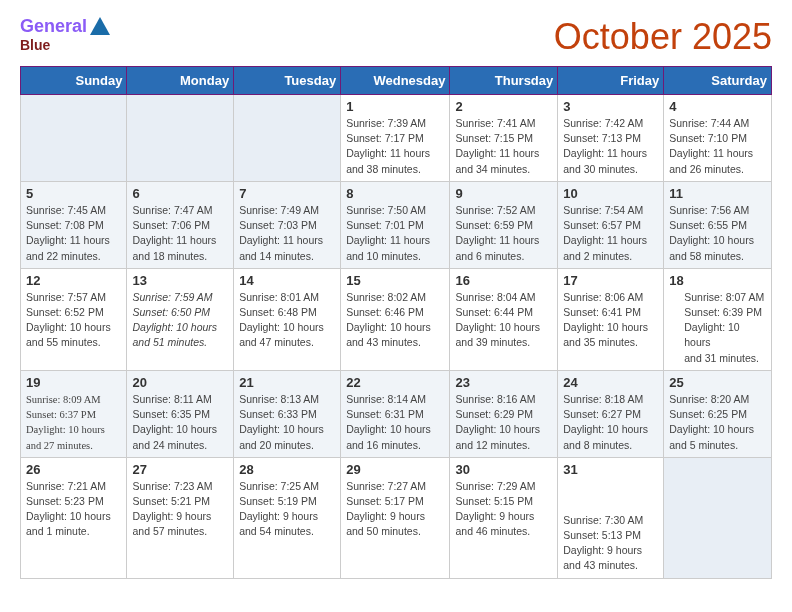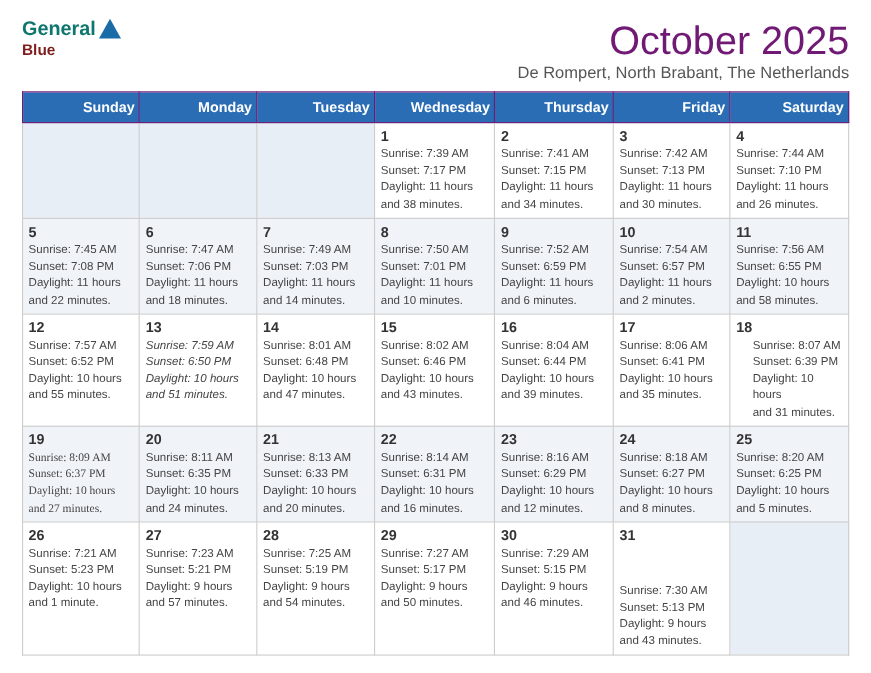--- a/index.html
+++ b/index.html
@@ -21,21 +21,21 @@
       flex-direction: column;
       align-items: flex-start;
     }
     .logo-text {
       display: flex;
       align-items: center;
     }
     .logo-general {
       font-size: 18px;
       font-weight: bold;
-      color: #0f766e;
+      color: #8b5cf6;
     }
     .logo-blue {
       font-size: 14px;
       font-weight: bold;
       color: #7f1d1d;
     }
     .logo-triangle {
       width: 0;
       height: 0;
       border-left: 10px solid transparent;
@@ -43,21 +43,21 @@
       border-bottom: 18px solid #1a6ca8;
       margin-left: 3px;
       margin-bottom: 2px;
     }
     .title-block {
       text-align: right;
     }
     .month-title {
       font-size: 36px;
       font-weight: 300;
-      color: #701a75;
+      color: #c2410c;
     }
     .subtitle {
       font-size: 15px;
       color: #555;
     }
     .calendar {
       width: 100%;
       border-collapse: collapse;
       margin-top: 8px;
     }
@@ -103,21 +103,20 @@
 <div class="header">
   <div class="logo">
     <div class="logo-text">
       <span class="logo-general">General</span>
       <div class="logo-triangle"></div>
     </div>
     <span class="logo-blue">Blue</span>
   </div>
   <div class="title-block">
     <div class="month-title">October 2025</div>
-    <div class="subtitle">De Rompert, North Brabant, The Netherlands</div>
   </div>
 </div>
 
 <table class="calendar">
   <thead>
     <tr>
     <th>Sunday</th>
         <th>Monday</th>
         <th>Tuesday</th>
         <th>Wednesday</th>

